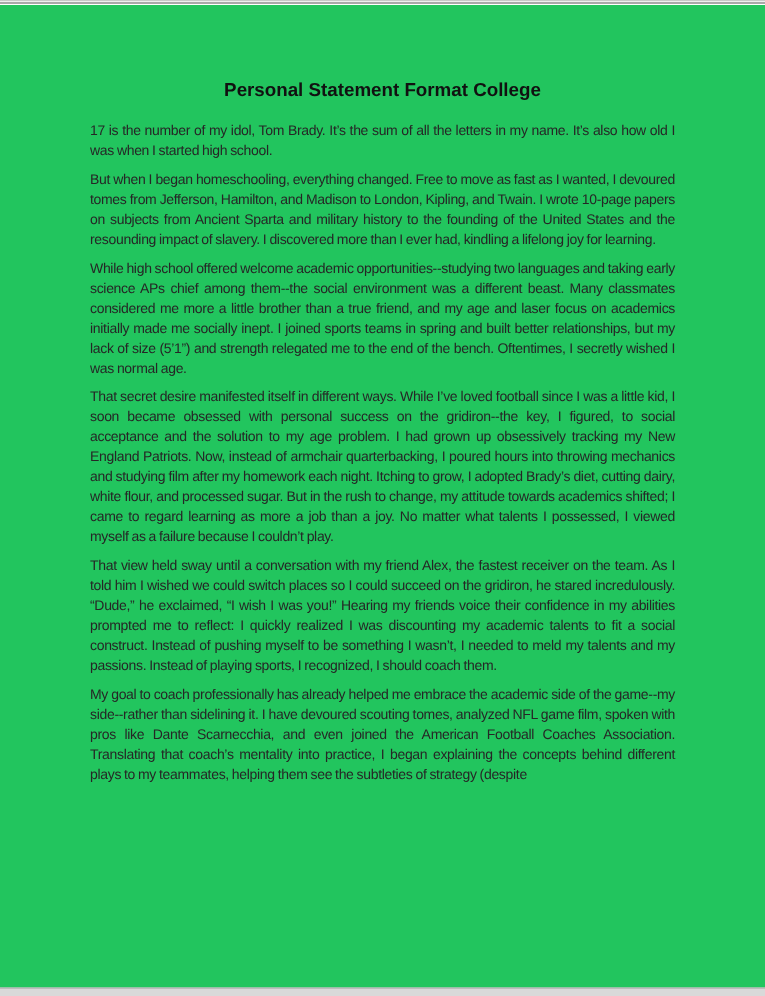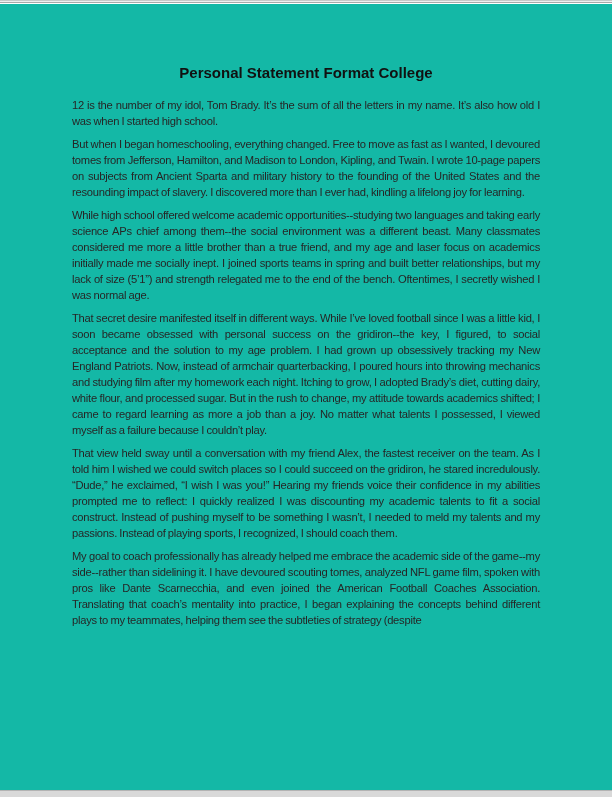--- a/index.html
+++ b/index.html
@@ -4,21 +4,21 @@
 <style>
   html, body {
     margin: 0;
     padding: 0;
     background: #ffffff;
   }
   .page {
     position: relative;
     width: 612px;
     height: 797px;
-    background: #14b8a6;
+    background: #22c55e;
     overflow: hidden;
     font-family: "Liberation Sans", sans-serif;
   }
   .top-edge {
     position: absolute;
     top: 0; left: 0; right: 0;
     height: 4px;
     background: linear-gradient(to bottom,
       #c9c9c9 0px, #c9c9c9 1px,
       #efefef 1px, #efefef 2px,
@@ -60,21 +60,21 @@
 </style>
 </head>
 <body>
 
 <div class="page">
   <div class="top-edge"></div>
 
   <div class="content">
     <h1 class="doc-title">Personal Statement Format College</h1>
 
-    <p class="doc-paragraph">12 is the number of my idol, Tom Brady. It’s the sum of all the letters in my name. It’s also how old I was when I started high school.</p>
+    <p class="doc-paragraph">17 is the number of my idol, Tom Brady. It’s the sum of all the letters in my name. It’s also how old I was when I started high school.</p>
     <p class="doc-paragraph">But when I began homeschooling, everything changed. Free to move as fast as I wanted, I devoured tomes from Jefferson, Hamilton, and Madison to London, Kipling, and Twain. I wrote 10-page papers on subjects from Ancient Sparta and military history to the founding of the United States and the resounding impact of slavery. I discovered more than I ever had, kindling a lifelong joy for learning.</p>
     <p class="doc-paragraph">While high school offered welcome academic opportunities--studying two languages and taking early science APs chief among them--the social environment was a different beast. Many classmates considered me more a little brother than a true friend, and my age and laser focus on academics initially made me socially inept. I joined sports teams in spring and built better relationships, but my lack of size (5’1”) and strength relegated me to the end of the bench. Oftentimes, I secretly wished I was normal age.</p>
     <p class="doc-paragraph">That secret desire manifested itself in different ways. While I’ve loved football since I was a little kid, I soon became obsessed with personal success on the gridiron--the key, I figured, to social acceptance and the solution to my age problem. I had grown up obsessively tracking my New England Patriots. Now, instead of armchair quarterbacking, I poured hours into throwing mechanics and studying film after my homework each night. Itching to grow, I adopted Brady’s diet, cutting dairy, white flour, and processed sugar. But in the rush to change, my attitude towards academics shifted; I came to regard learning as more a job than a joy. No matter what talents I possessed, I viewed myself as a failure because I couldn’t play.</p>
     <p class="doc-paragraph">That view held sway until a conversation with my friend Alex, the fastest receiver on the team. As I told him I wished we could switch places so I could succeed on the gridiron, he stared incredulously. “Dude,” he exclaimed, “I wish I was you!” Hearing my friends voice their confidence in my abilities prompted me to reflect: I quickly realized I was discounting my academic talents to fit a social construct. Instead of pushing myself to be something I wasn’t, I needed to meld my talents and my passions. Instead of playing sports, I recognized, I should coach them.</p>
     <p class="doc-paragraph">My goal to coach professionally has already helped me embrace the academic side of the game--my side--rather than sidelining it. I have devoured scouting tomes, analyzed NFL game film, spoken with pros like Dante Scarnecchia, and even joined the American Football Coaches Association. Translating that coach’s mentality into practice, I began explaining the concepts behind different plays to my teammates, helping them see the subtleties of strategy (despite</p>
   </div>
 
   <div class="bottom-edge"></div>
 </div>
 

